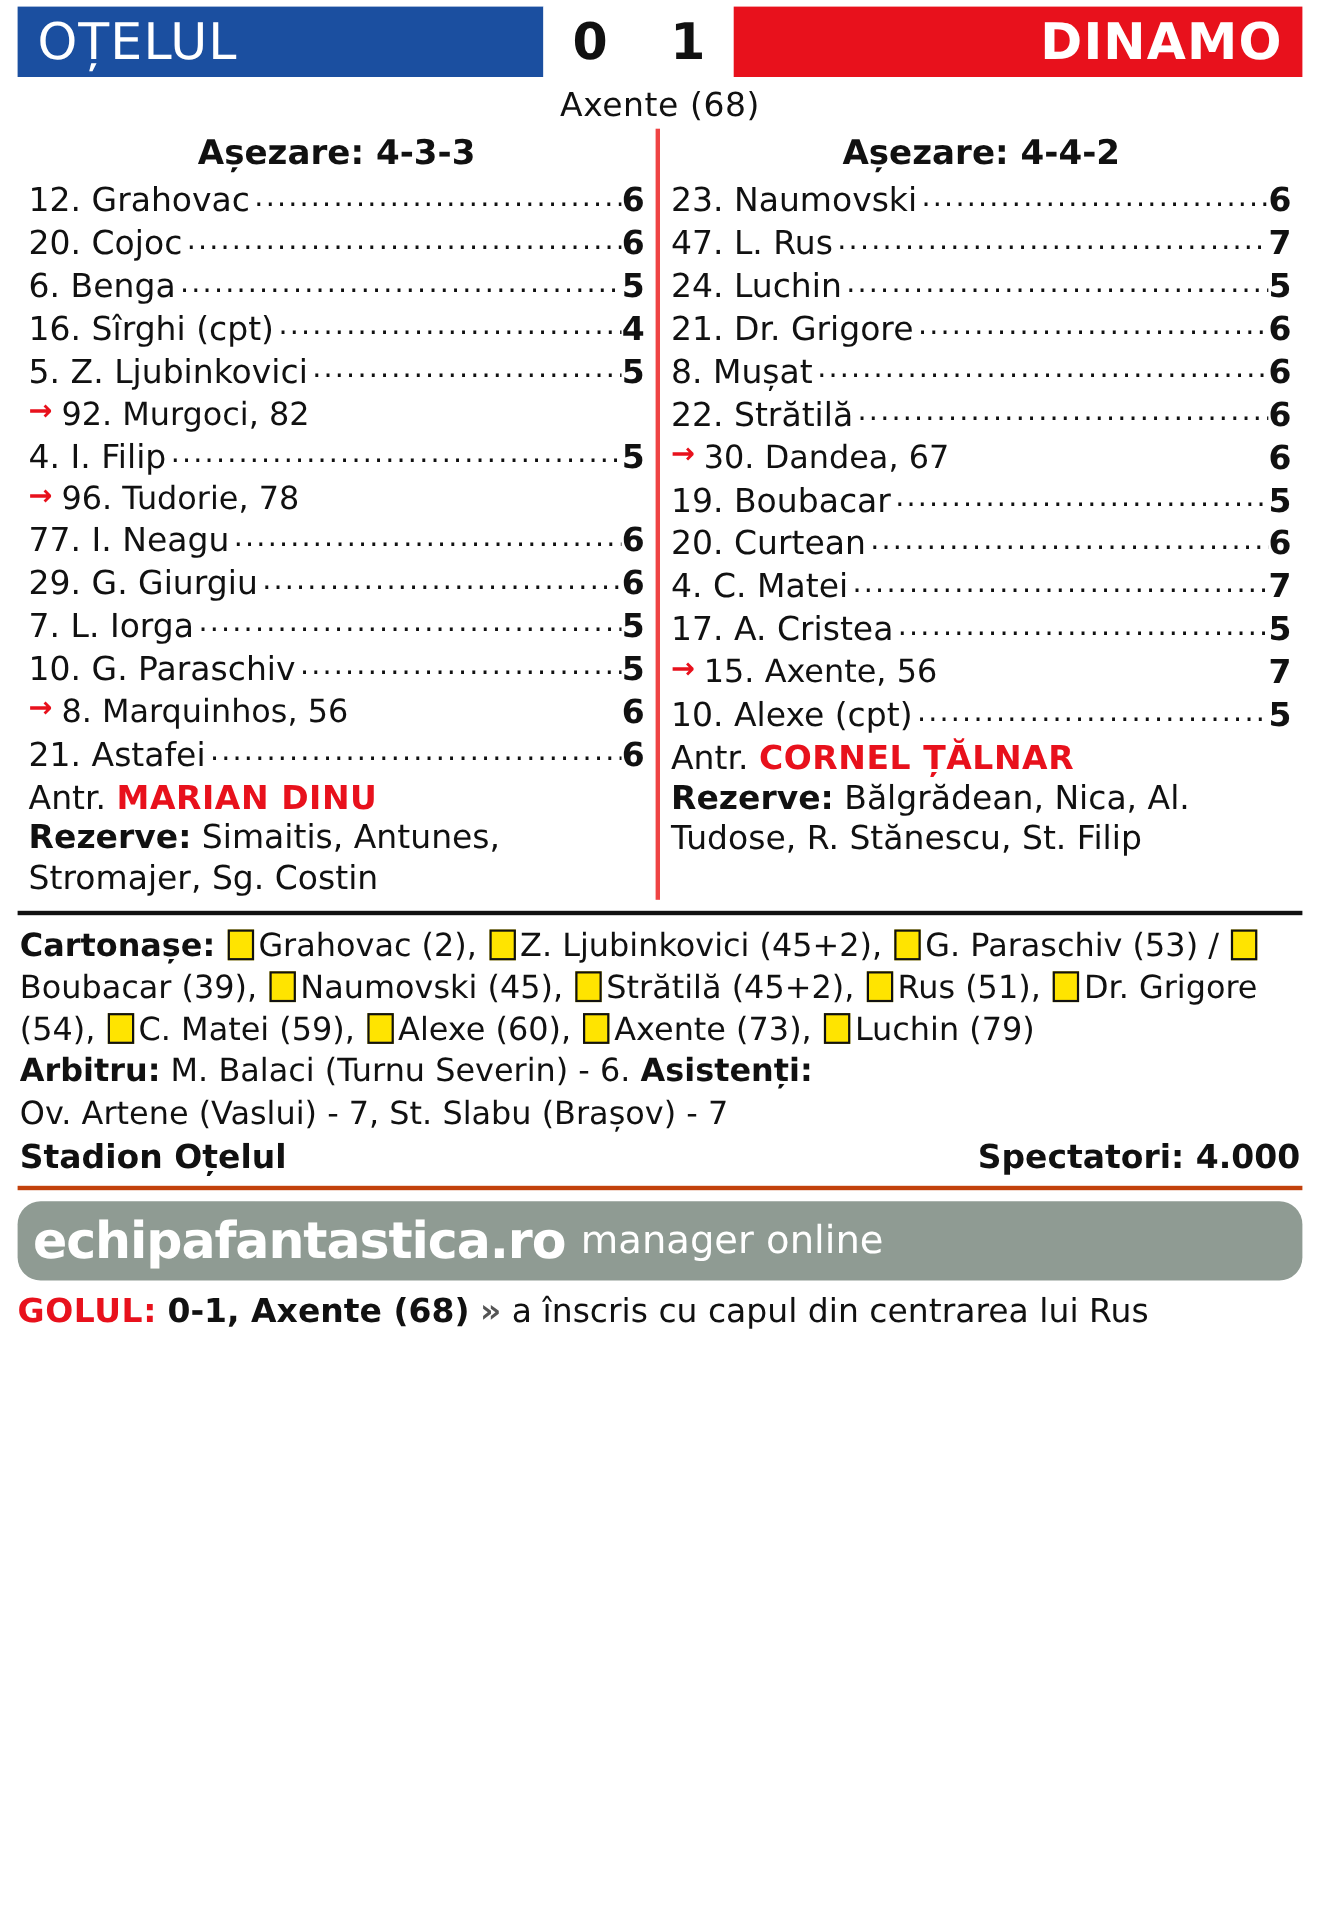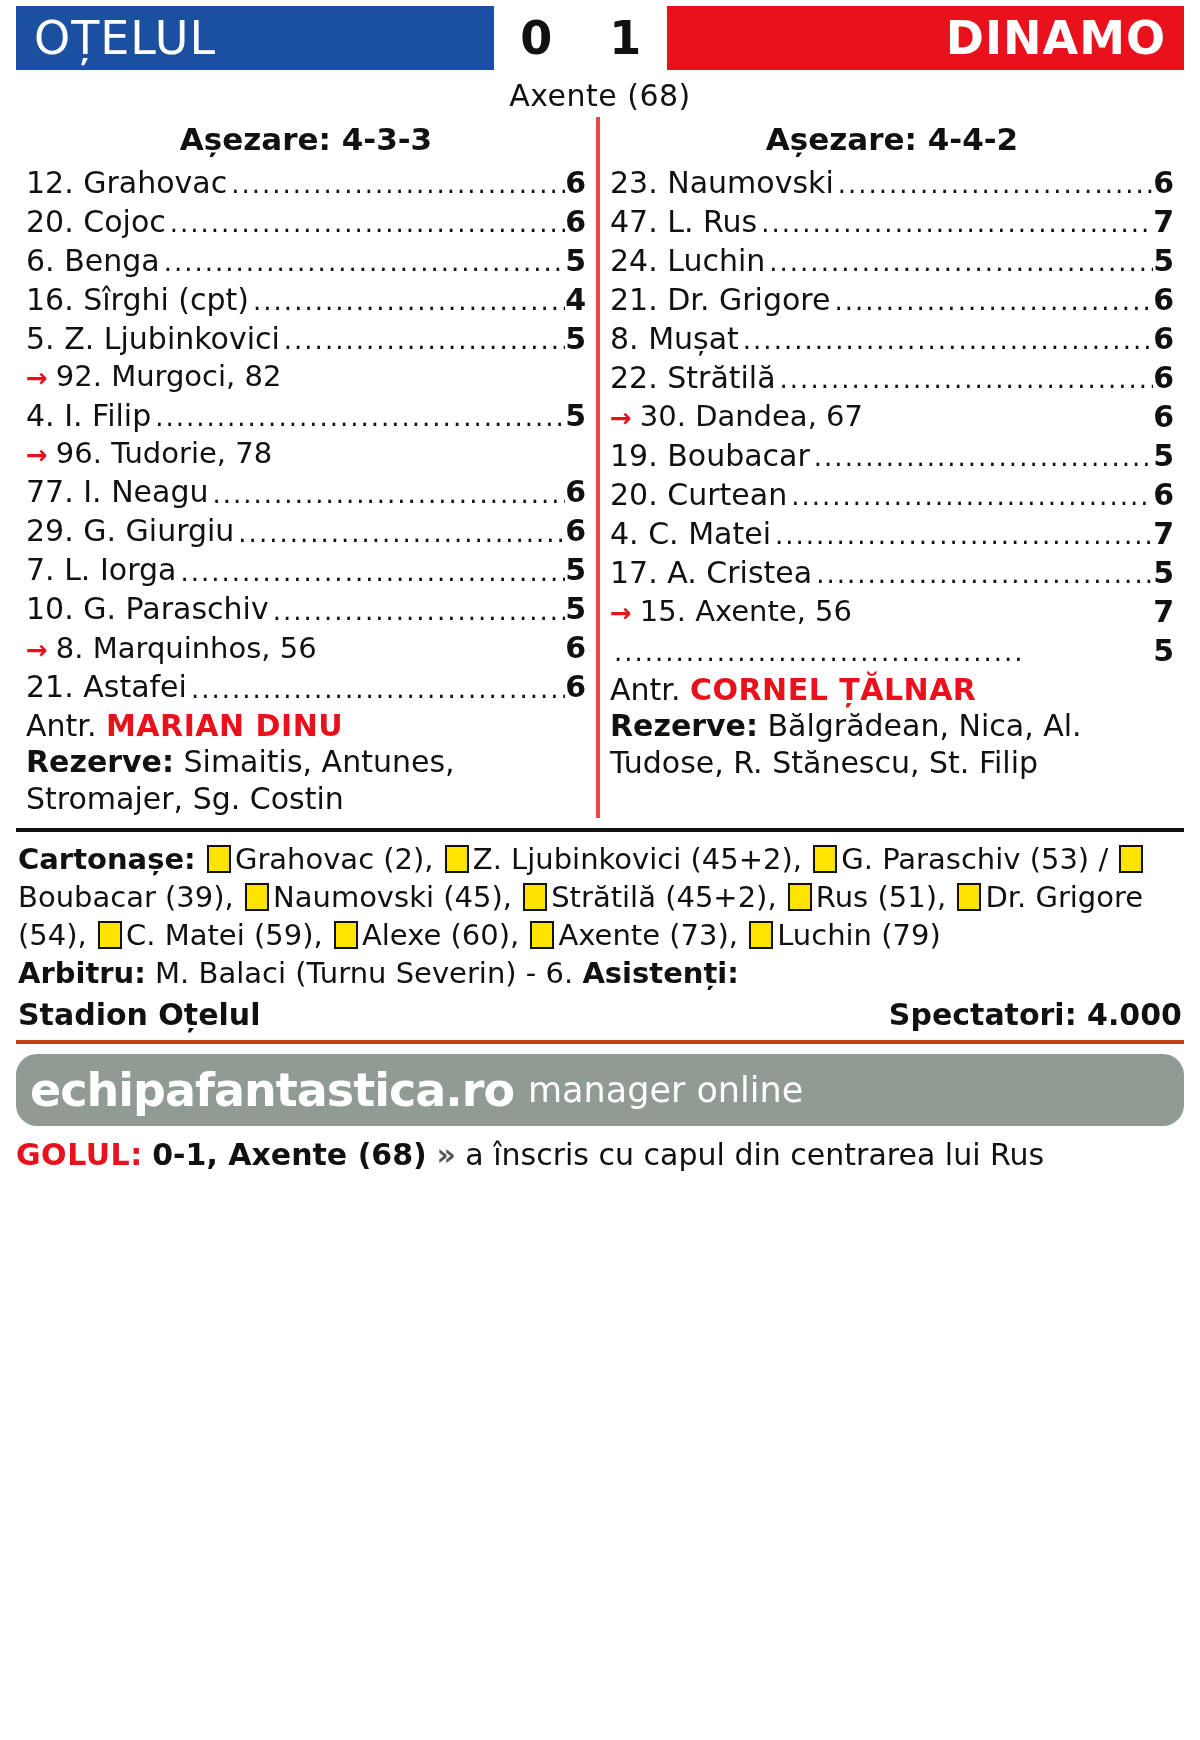--- a/index.html
+++ b/index.html
@@ -97,21 +97,21 @@
   .col.left { border-right: 4px solid #ef4444; }
   .formation {
     text-align: center;
     font-size: 31px;
     font-weight: bold;
     margin: 4px 0 6px 0;
   }
   .plist { }
   .prow {
     display: flex;
-    align-items: flex-end;
+    align-items: flex-start;
     font-size: 30px;
     line-height: 1.30;
     white-space: nowrap;
   }
   .prow .pname { flex: 0 0 auto; }
   .prow .dots {
     flex: 1 1 auto;
     overflow: hidden;
     white-space: nowrap;
     letter-spacing: 2px;
@@ -379,20 +379,21 @@
             <span class="dots">........................................</span>
             <span class="prating">5</span>
           </div>
           <div class="prow sub">
             <span class="arrow">→</span>
             <span class="pname">15. Axente, 56</span>
             <span class="dots"></span>
             <span class="prating">7</span>
           </div>
           <div class="prow">
+            <span class="pname">10. Alexe (cpt)</span>
             <span class="dots">........................................</span>
             <span class="prating">5</span>
           </div>
         </div>
       <div class="coach">
         <span class="lbl">Antr.</span>
         <span class="cname">CORNEL ȚĂLNAR</span>
       </div>
       <div class="reserves">
         <span class="lbl">Rezerve:</span>
@@ -404,20 +405,21 @@
   <div class="details">
     <div>
       <b>Cartonașe:</b>
       <span id="cards-list"><span class="card"></span><span>Grahovac (2), </span><span class="card"></span><span>Z. Ljubinkovici (45+2), </span><span class="card"></span><span>G. Paraschiv (53) / </span><span class="card"></span><span>Boubacar (39), </span><span class="card"></span><span>Naumovski (45), </span><span class="card"></span><span>Strătilă (45+2), </span><span class="card"></span><span>Rus (51), </span><span class="card"></span><span>Dr. Grigore (54), </span><span class="card"></span><span>C. Matei (59), </span><span class="card"></span><span>Alexe (60), </span><span class="card"></span><span>Axente (73), </span><span class="card"></span><span>Luchin (79) </span></span>
     </div>
     <div>
       <b>Arbitru:</b>
       <span>M. Balaci (Turnu Severin) - 6.</span>
       <b>Asistenți:</b>
     </div>
+    <div>Ov. Artene (Vaslui) - 7, St. Slabu (Brașov) - 7</div>
     <div class="stadium-row">
       <span>Stadion Oțelul</span>
       <span>Spectatori: 4.000</span>
     </div>
   </div>
 
   <div class="banner">
     <span class="b1">echipafantastica.ro</span>
     <span class="b2">manager online</span>
   </div>

